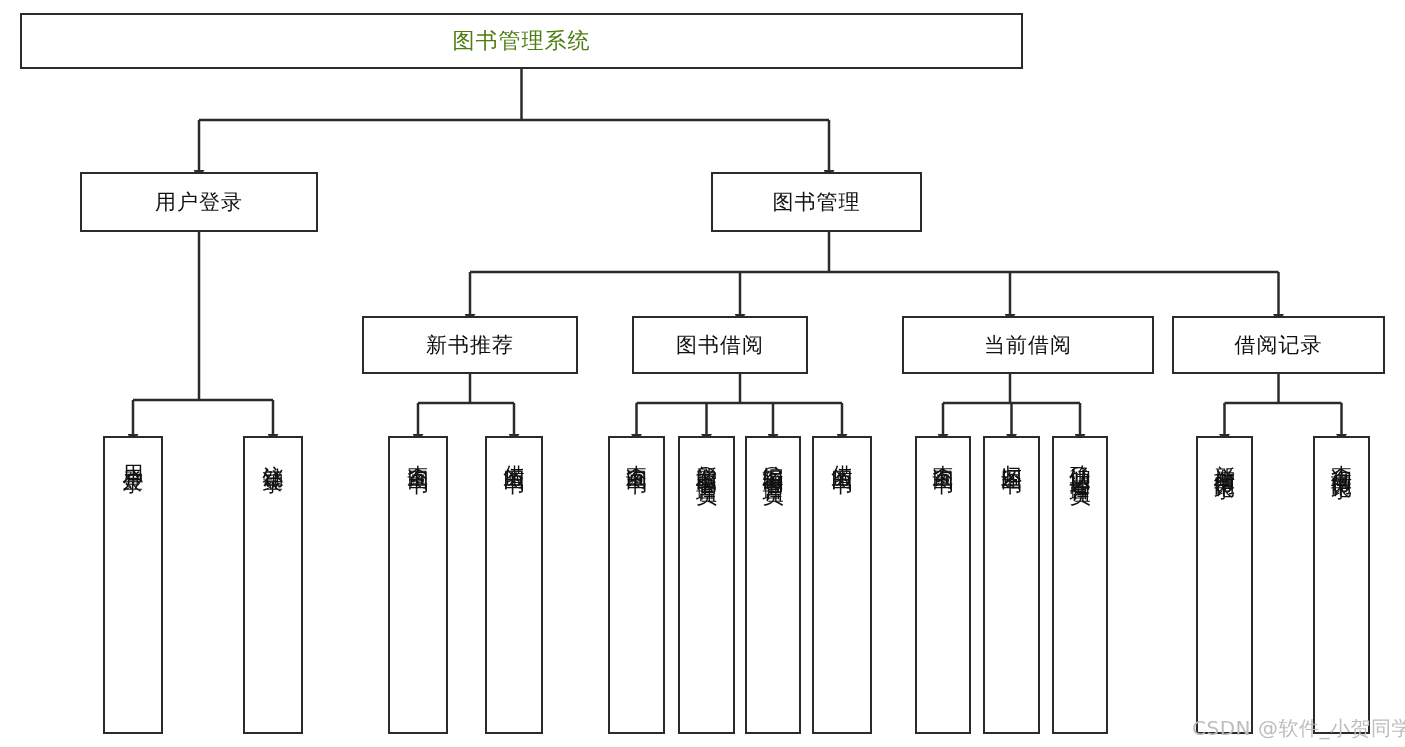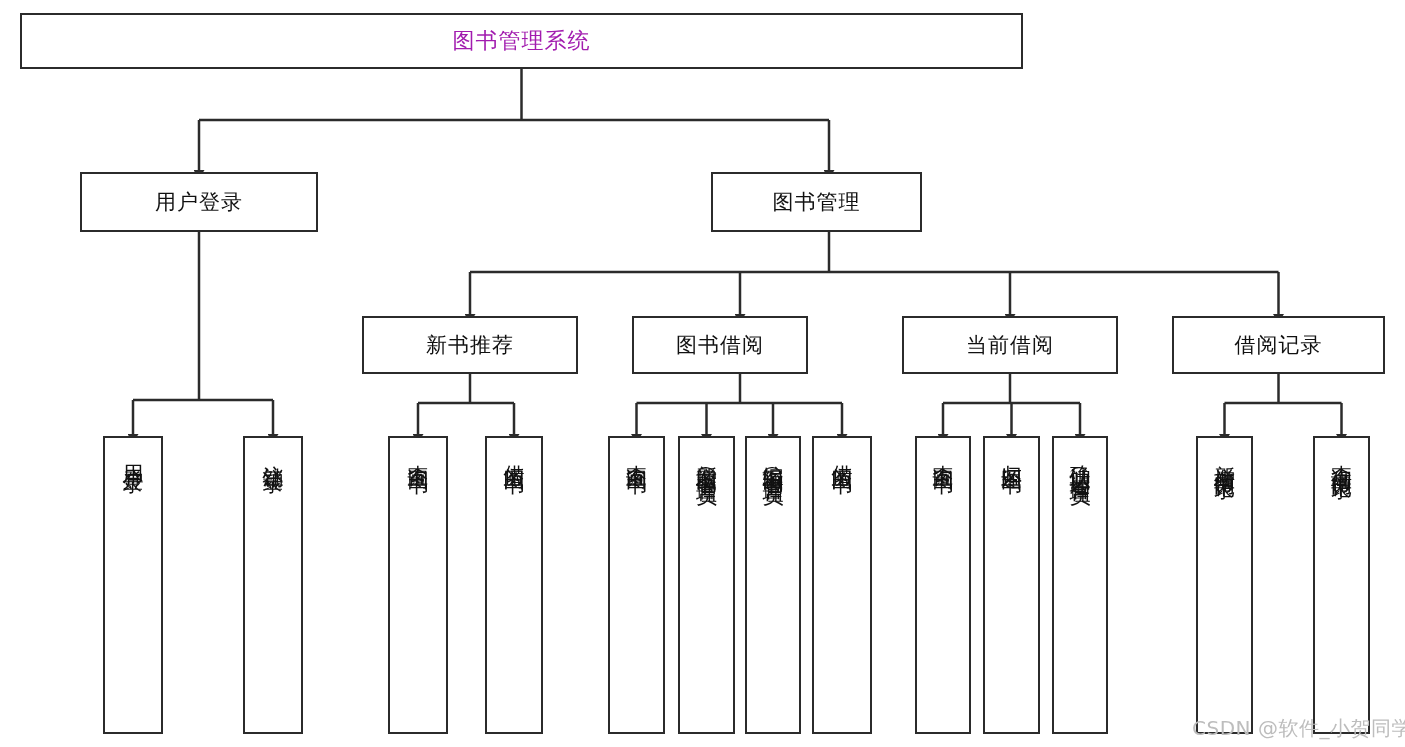--- a/index.html
+++ b/index.html
@@ -108,36 +108,36 @@
         <line x1="1011.5" y1="403" x2="1011.5" y2="435" stroke="#2b2b2b" stroke-width="2.5" marker-end="url(#arrow)"></line>
         <line x1="1080" y1="403" x2="1080" y2="435" stroke="#2b2b2b" stroke-width="2.5" marker-end="url(#arrow)"></line>
         <line x1="1278.5" y1="374" x2="1278.5" y2="403" stroke="#2b2b2b" stroke-width="2.5"></line>
         <line x1="1224.5" y1="403" x2="1341.5" y2="403" stroke="#2b2b2b" stroke-width="2.5"></line>
         <line x1="1224.5" y1="403" x2="1224.5" y2="435" stroke="#2b2b2b" stroke-width="2.5" marker-end="url(#arrow)"></line>
         <line x1="1341.5" y1="403" x2="1341.5" y2="435" stroke="#2b2b2b" stroke-width="2.5" marker-end="url(#arrow)"></line>
       </g>
   </svg>
 
   <div id="node-layer">
-      <div class="node h root" style="left: 20px; top: 13px; width: 1003px; height: 56px; border-color: rgb(43, 43, 43); background: rgb(255, 255, 255); color: #a21caf; text-align: right;">
+      <div class="node h root" style="left: 20px; top: 13px; width: 1003px; height: 56px; border-color: rgb(43, 43, 43); background: rgb(255, 255, 255); color: #4d7c0f; text-align: right;">
         <span>图书管理系统</span>
       </div>
       <div class="node h" style="left: 80px; top: 172px; width: 238px; height: 60px; border-color: rgb(43, 43, 43); background: rgb(255, 255, 255); color: rgb(17, 17, 17);">
         <span>用户登录</span>
       </div>
       <div class="node h" style="left: 711px; top: 172px; width: 211px; height: 60px; border-color: rgb(43, 43, 43); background: rgb(255, 255, 255); color: rgb(17, 17, 17);">
         <span>图书管理</span>
       </div>
       <div class="node h" style="left: 362px; top: 316px; width: 216px; height: 58px; border-color: rgb(43, 43, 43); background: rgb(255, 255, 255); color: rgb(17, 17, 17);">
         <span>新书推荐</span>
       </div>
       <div class="node h" style="left: 632px; top: 316px; width: 176px; height: 58px; border-color: rgb(43, 43, 43); background: rgb(255, 255, 255); color: rgb(17, 17, 17);">
         <span>图书借阅</span>
       </div>
-      <div class="node h" style="left: 902px; top: 316px; width: 216px; height: 58px; border-color: rgb(43, 43, 43); background: rgb(255, 255, 255); color: rgb(17, 17, 17);">
+      <div class="node h" style="left: 902px; top: 316px; width: 252px; height: 58px; border-color: rgb(43, 43, 43); background: rgb(255, 255, 255); color: rgb(17, 17, 17);">
         <span>当前借阅</span>
       </div>
       <div class="node h" style="left: 1172px; top: 316px; width: 213px; height: 58px; border-color: rgb(43, 43, 43); background: rgb(255, 255, 255); color: rgb(17, 17, 17);">
         <span>借阅记录</span>
       </div>
       <div class="node v" style="left: 103px; top: 436px; width: 60px; height: 298px; border-color: rgb(43, 43, 43); background: rgb(255, 255, 255); color: rgb(17, 17, 17);">
         <span class="vtext">用户登录</span>
       </div>
       <div class="node v" style="left: 243px; top: 436px; width: 60px; height: 298px; border-color: rgb(43, 43, 43); background: rgb(255, 255, 255); color: rgb(17, 17, 17);">
         <span class="vtext">注销登录</span>

